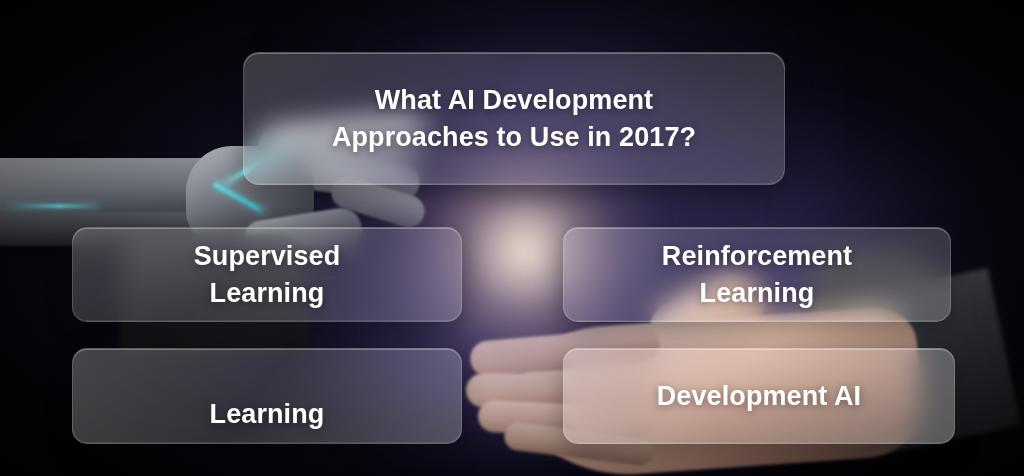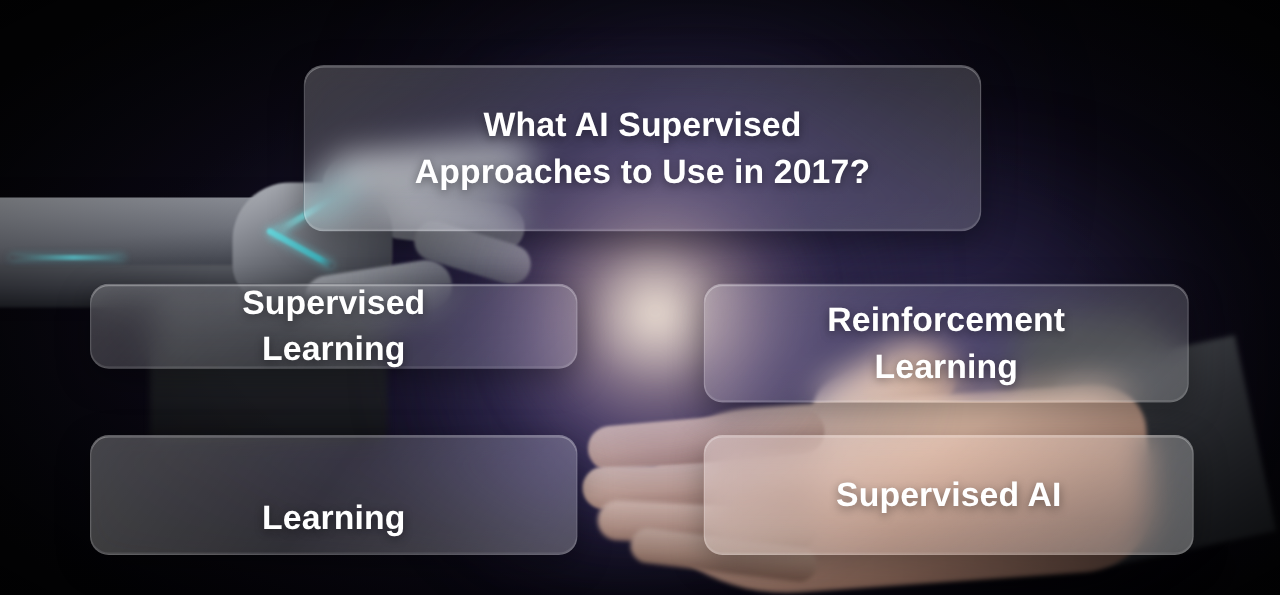--- a/index.html
+++ b/index.html
@@ -296,21 +296,21 @@
   .card-title .label {
     font-size: 34px;
     font-weight: 700;
     line-height: 46px;
     letter-spacing: 0.1px;
     color: #ffffff;
     text-shadow: 0 2px 9px rgba(0,0,0,0.46);
     padding: 0 16px;
   }
 
-  .card-sup   { left: 72px;  top: 227px; width: 390px; height: 68px; }
+  .card-sup   { left: 72px;  top: 227px; width: 390px; height: 95px; }
   .card-rein  { left: 563px; top: 227px; width: 388px; height: 95px; }
   .card-unsup { left: 72px;  top: 348px; width: 390px; height: 96px; }
   .card-gen   { left: 563px; top: 348px; width: 392px; height: 96px; }
 
   .card .label {
     font-size: 27px;
     font-weight: 700;
     line-height: 37px;
     color: #ffffff;
     letter-spacing: 0.1px;
@@ -359,21 +359,21 @@
   <div class="hum hum-finger-2"></div>
   <div class="hum hum-finger-3"></div>
   <div class="hum hum-finger-4"></div>
 
   <div class="glow-core"></div>
   <div class="glow-warm"></div>
   <div class="vignette"></div>
 
   <div class="card card-title">
     <div class="label">
-      <span>What AI Supervised</span><br>
+      <span>What AI Development</span><br>
       <span>Approaches to Use in 2017?</span>
     </div>
   </div>
 
   <div class="card card-sup">
     <div class="label">
       <span>Supervised</span><br>
       <span>Learning</span>
     </div>
   </div>
@@ -387,17 +387,17 @@
 
   <div class="card card-unsup">
     <div class="label">
       <br>
       <span>Learning</span>
     </div>
   </div>
 
   <div class="card card-gen">
     <div class="label">
-      <span>Supervised AI</span>
+      <span>Development AI</span>
     </div>
   </div>
 
 </div>
 
 </body></html>

